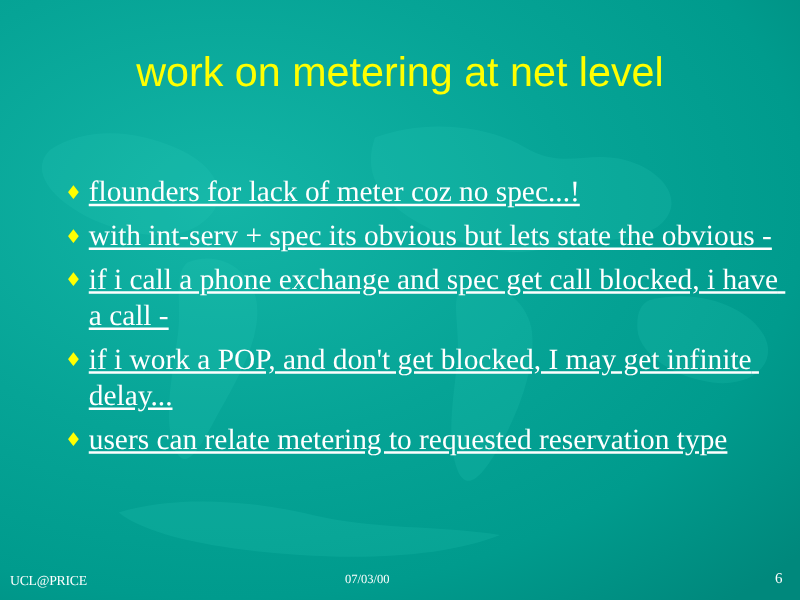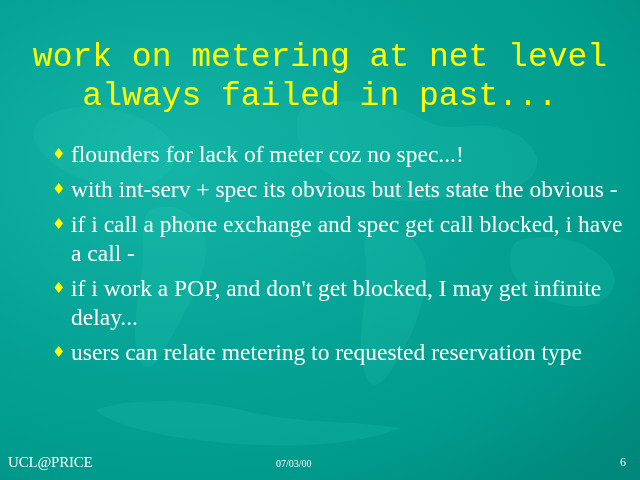--- a/index.html
+++ b/index.html
@@ -30,21 +30,21 @@
     opacity: 0.16;
     pointer-events: none;
   }
   .title {
     position: absolute;
     top: 38px;
     left: 0;
     width: 640px;
     text-align: center;
     color: #ffff00;
-    font-family: Liberation Mono, monospace;
+    font-family: Liberation Sans, sans-serif;
     font-size: 33px;
     line-height: 39px;
     font-weight: normal;
     letter-spacing: 0px;
   }
   .body-list {
     position: absolute;
     top: 140px;
     left: 52px;
     width: 576px;
@@ -62,28 +62,29 @@
     color: #ffff00;
     font-size: 15px;
     line-height: 29px;
     width: 19px;
     flex: 0 0 19px;
     font-family: "DejaVu Sans", sans-serif;
   }
   .bullet-text {
     flex: 1 1 auto;
     white-space: pre-wrap;
+    text-decoration: underline;
   }
   .footer-left {
     position: absolute;
     left: 8px;
     bottom: 9px;
     color: #ffffff;
     font-family: "Liberation Serif", serif;
-    font-size: 15px;
+    font-size: 11px;
     letter-spacing: -0.2px;
   }
   .footer-date {
     position: absolute;
     left: 276px;
     bottom: 11px;
     color: #ffffff;
     font-family: "Liberation Serif", serif;
     font-size: 10px;
     text-align: right;
@@ -108,21 +109,20 @@
       <path d="M150 210 C175 200, 200 215, 205 240 C210 268, 192 300, 175 330 C162 354, 150 380, 140 360 C130 336, 138 300, 142 270 C146 244, 138 220, 150 210 Z"></path>
       <path d="M300 110 C340 95, 390 100, 420 118 C450 136, 470 120, 500 128 C530 136, 548 160, 530 178 C512 196, 470 190, 440 198 C410 206, 380 200, 350 186 C320 172, 286 150, 300 110 Z"></path>
       <path d="M370 230 C395 222, 420 238, 425 262 C430 290, 415 330, 400 356 C388 378, 374 396, 366 376 C356 350, 364 312, 366 286 C368 260, 360 238, 370 230 Z"></path>
       <path d="M520 240 C560 230, 600 246, 612 270 C622 292, 600 310, 570 306 C540 302, 512 284, 510 264 C509 252, 512 243, 520 240 Z"></path>
       <path d="M95 410 C140 396, 200 400, 250 412 C300 424, 350 420, 400 428 C360 444, 300 448, 240 444 C180 440, 120 430, 95 410 Z"></path>
     </g>
   </svg>
 
   <div class="title">
     <div>work on metering at net level</div>
-    <div>always failed in past...</div>
   </div>
 
   <div class="body-list">
     <div class="bullet-row">
       <span class="bullet-mark">♦</span>
       <span class="bullet-text">flounders for lack of meter coz no spec...!</span>
     </div>
     <div class="bullet-row">
       <span class="bullet-mark">♦</span>
       <span class="bullet-text">with int-serv + spec its obvious but lets state the obvious -</span>

